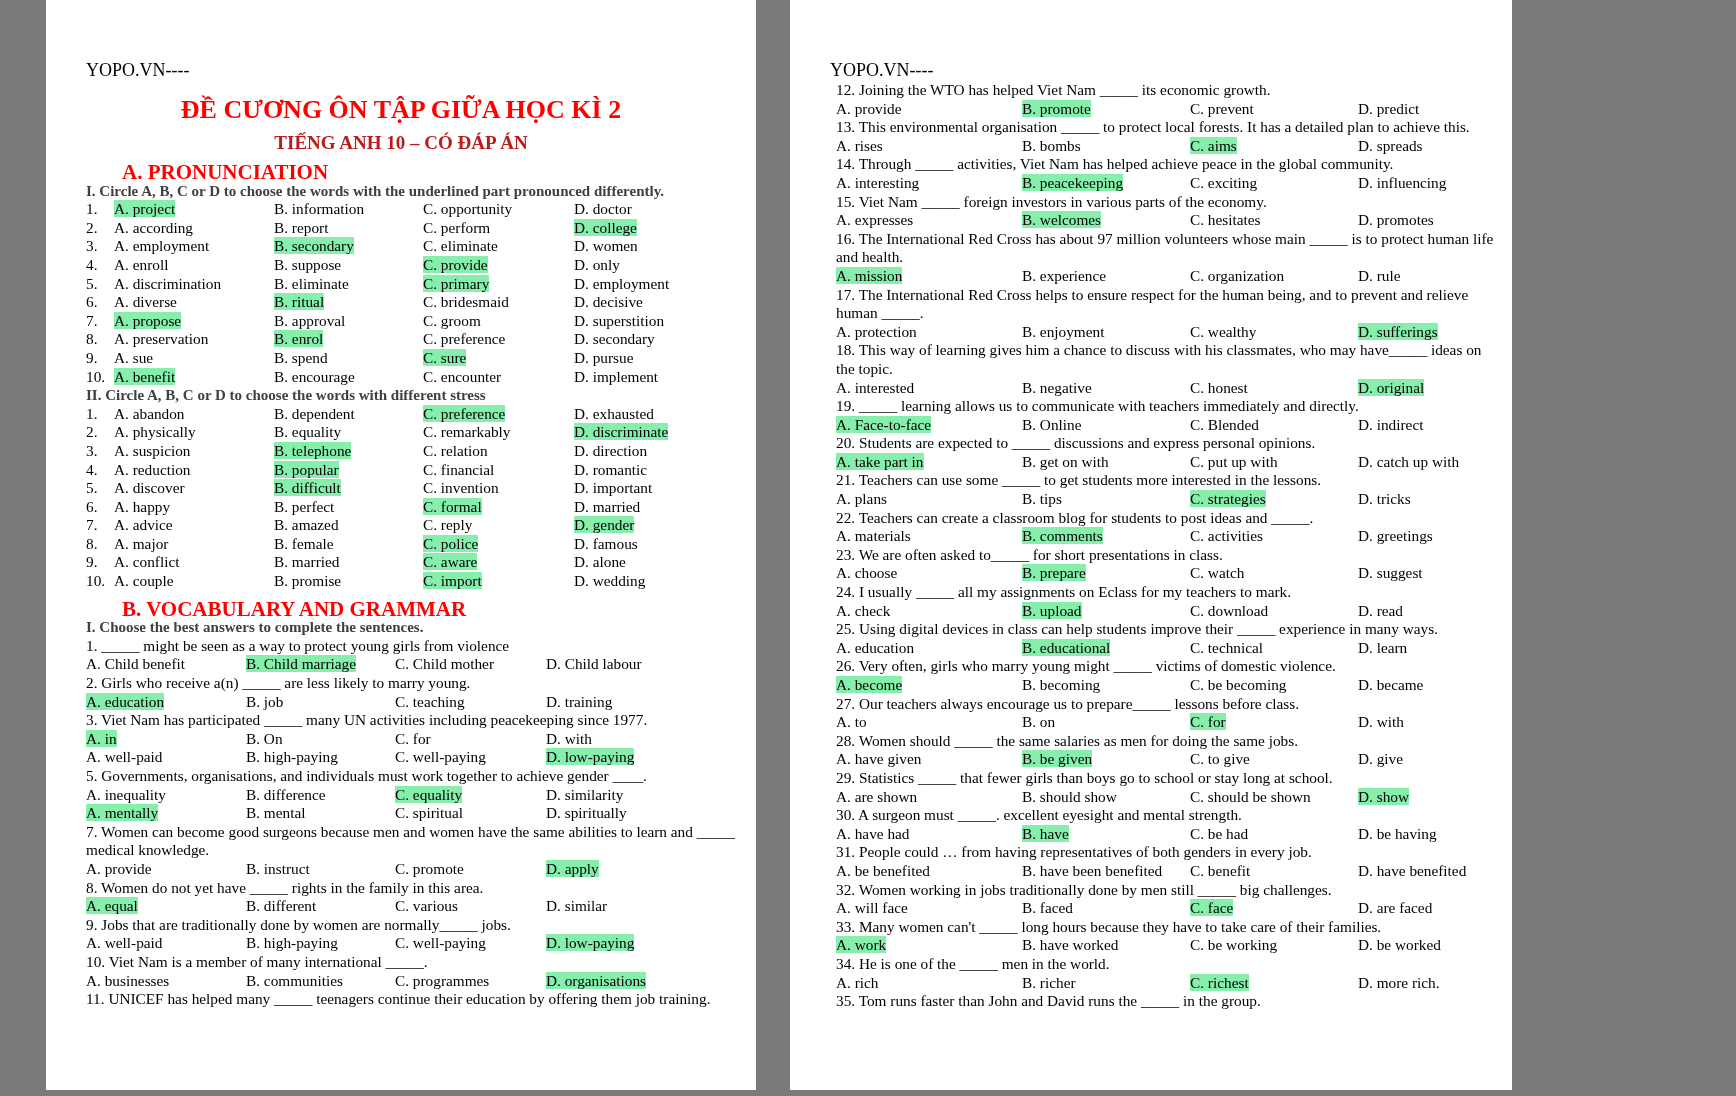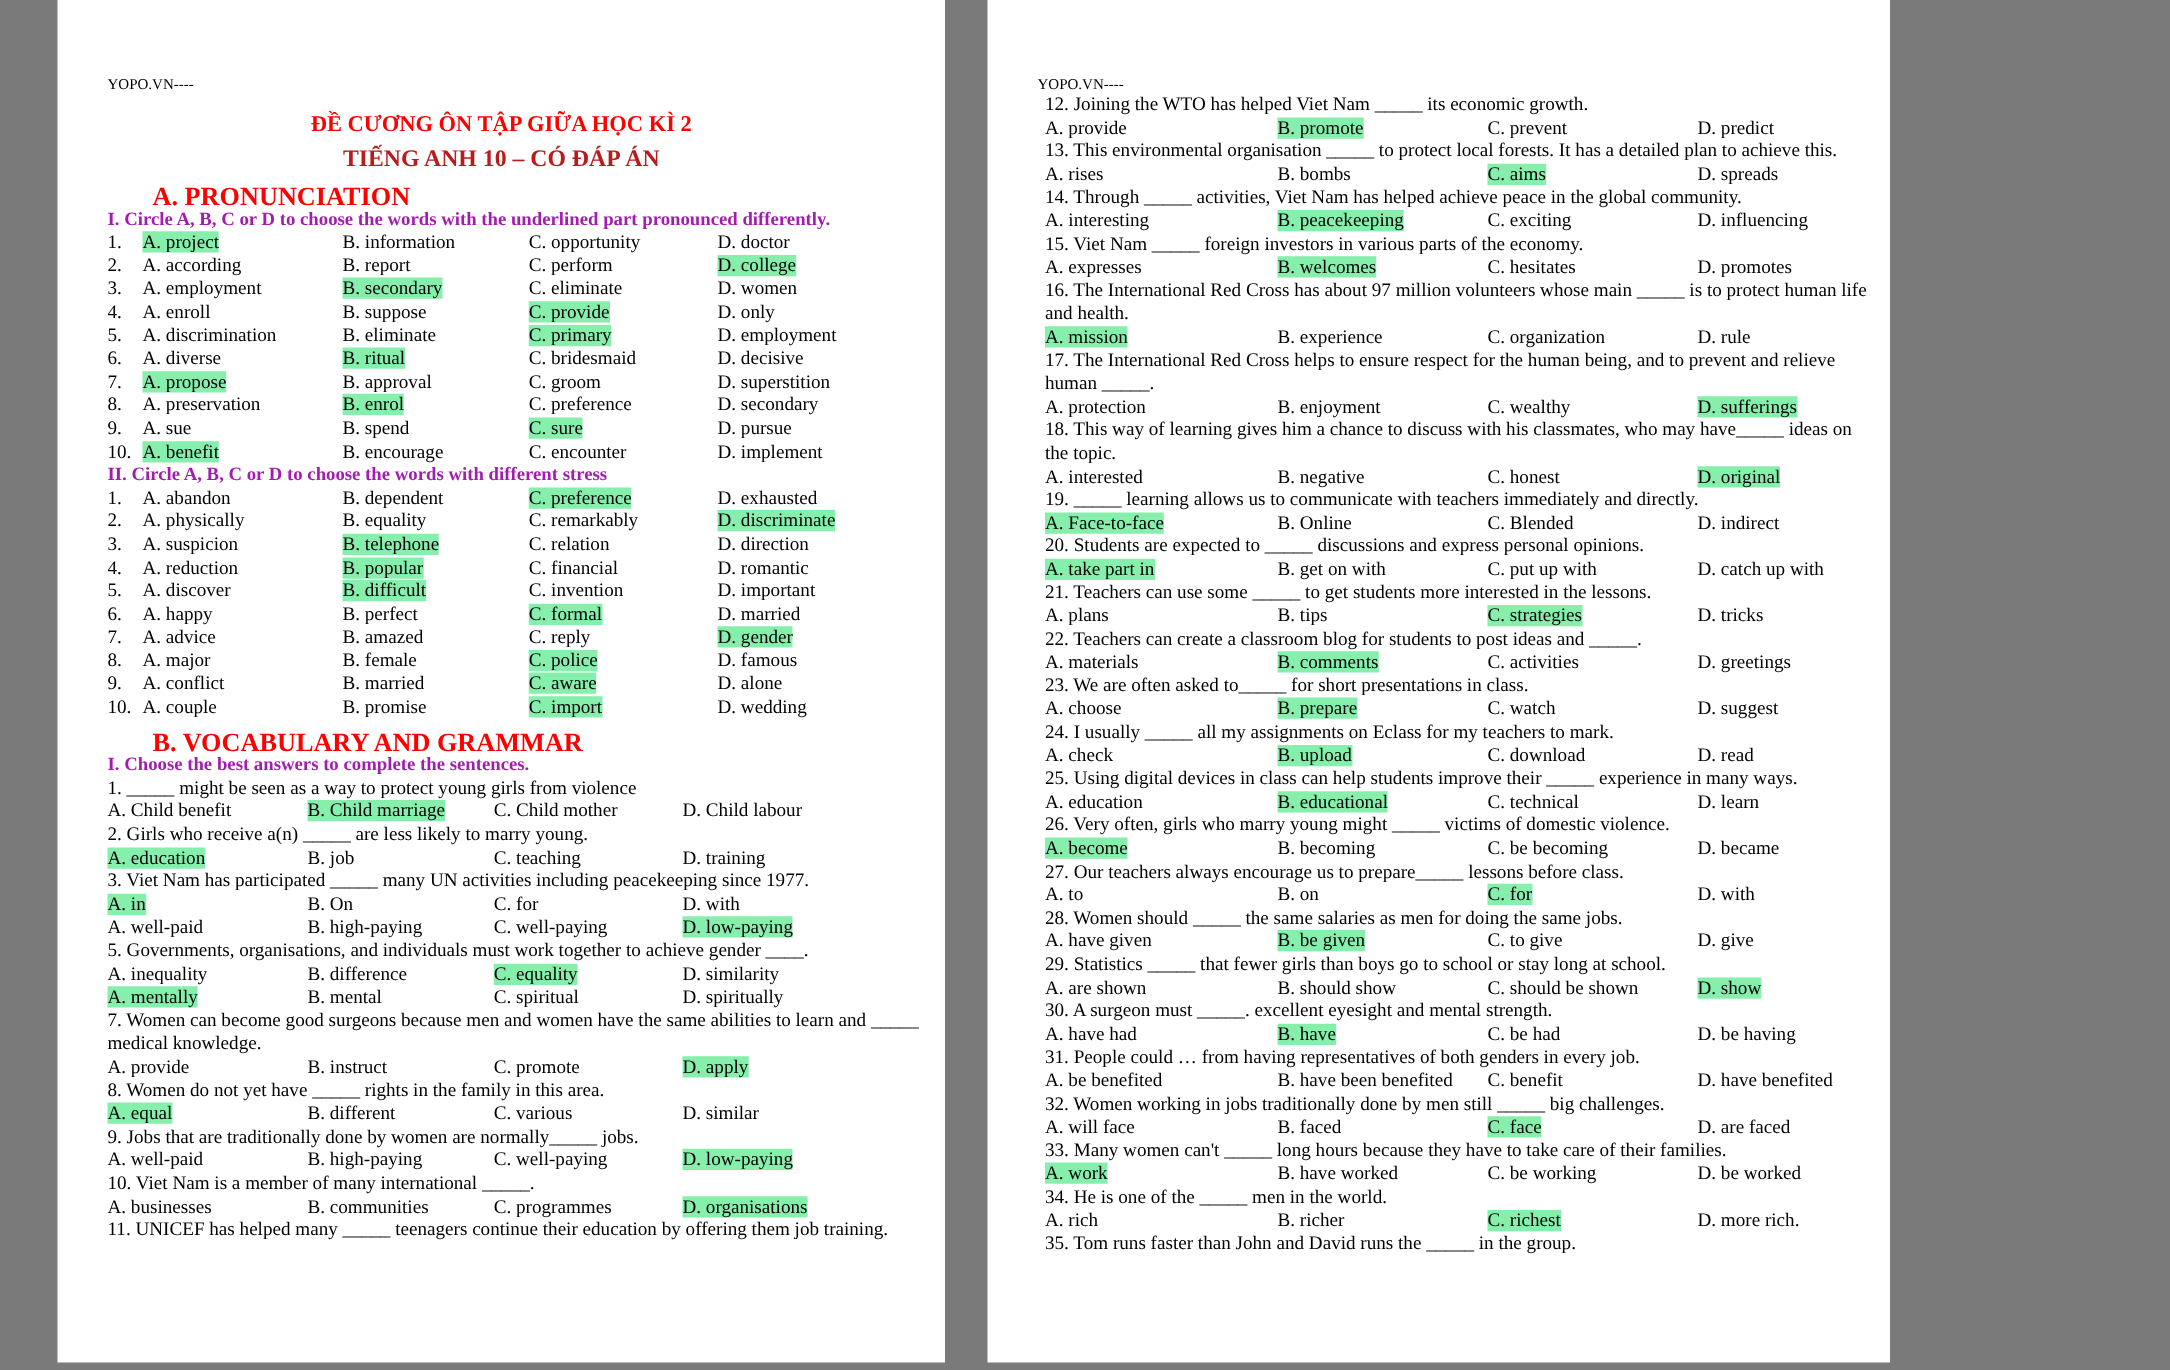--- a/index.html
+++ b/index.html
@@ -1,24 +1,24 @@
 <!DOCTYPE html>
 <html><head>
 <meta charset="utf-8">
 <style>
   html,body{margin:0;padding:0;background:#7a7a7a;}
   body{width:1736px;height:1096px;font-family:"Liberation Serif",serif;}
   .page{position:absolute;top:0;background:#ffffff;overflow:hidden;}
   .page.left{left:46px;width:710px;height:1090px;}
   .page.right{left:790px;width:722px;height:1090px;}
-  .watermark{font-size:12px;color:#000;padding:60px 0 0 40px;font-family:"Liberation Serif",serif;}
-  .title{text-align:center;color:#ff0000;font-weight:bold;font-size:18px;margin-top:14px;}
+  .watermark{font-size:18px;color:#000;padding:60px 0 0 40px;font-family:"Liberation Serif",serif;}
+  .title{text-align:center;color:#ff0000;font-weight:bold;font-size:26px;margin-top:14px;}
   .subtitle{text-align:center;color:#b91c1c;font-weight:bold;font-size:19px;margin-top:7px;}
   .sec{color:#ff0000;font-weight:bold;font-size:21px;margin-top:9px;margin-left:36px;}
-  .sub{color:#a21caf;font-weight:bold;font-size:15px;}
+  .sub{color:#404040;font-weight:bold;font-size:15px;}
   .body{padding:0 14px 0 40px;font-size:15.3px;line-height:18.6px;color:#000;}
   .rbody{padding:0 12px 0 46px;font-size:15.3px;line-height:18.6px;color:#000;}
   .hl{background:#86efac;}
   .qrow{display:flex;}
   .qrow > div{flex:0 0 auto;}
   .c1{width:160px;}
   .c2{width:149px;}
   .c3{width:151px;}
   .c4{width:170px;}
   .r1{width:186px;}

